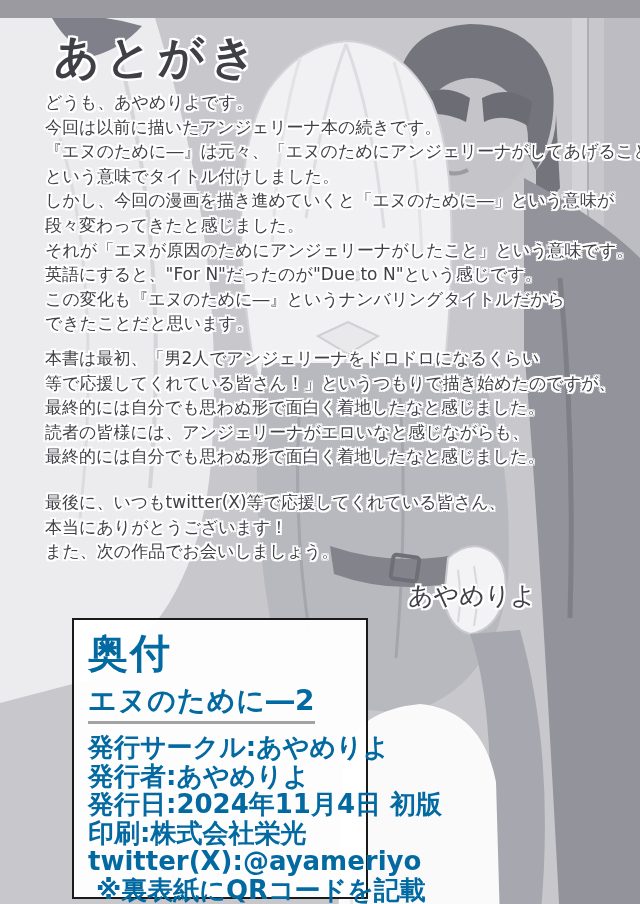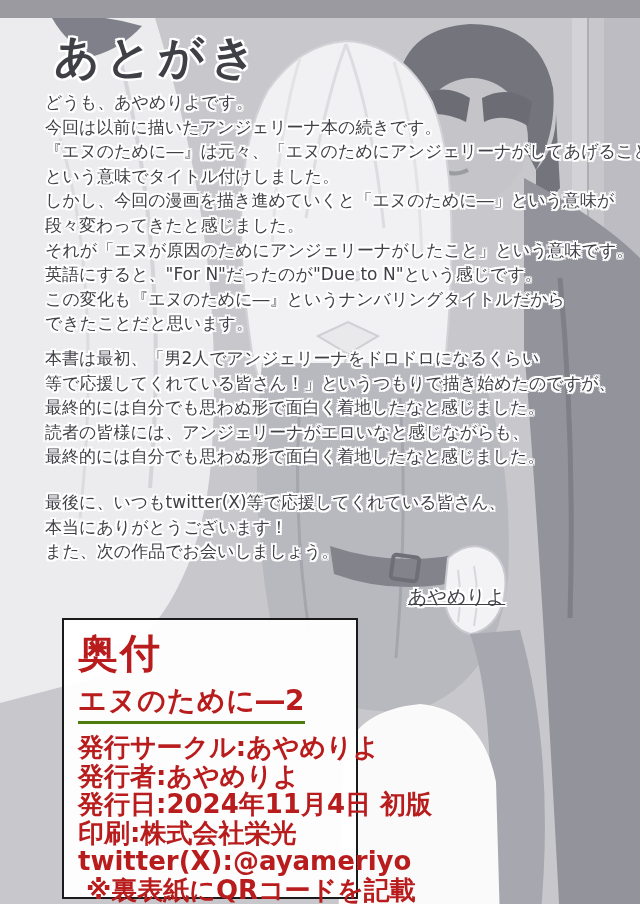--- a/index.html
+++ b/index.html
@@ -27,39 +27,39 @@
   #title{
     left:54px;top:12px;
     font-size:45px;
     font-weight:bold;
     letter-spacing:6px;
     line-height:1.2;
   }
   #para1{left:45px;top:72px;}
   #para2{left:45px;top:328px;}
   #para3{left:45px;top:472px;}
-  #signature{left:408px;top:566px;font-size:19px;text-decoration:underline;}
+  #signature{left:408px;top:566px;font-size:25px;}
   #colophon{
     position:absolute;z-index:3;
-    left:62px;top:600px;
+    left:72px;top:600px;
     width:264px;height:257px;
     background:rgba(255,255,255,0.97);
     border:2px solid #1a1a1a;
     padding:10px 14px;
-    color:#b91c1c;
+    color:#0369a1;
   }
   #colophon-heading{
     font-size:40px;font-weight:bold;line-height:1.15;
     letter-spacing:2px;
   }
   #colophon-title{
     display:inline-block;
     margin-top:6px;
     font-size:28px;font-weight:bold;
-    border-bottom:3px solid #4d7c0f;
+    border-bottom:3px solid #a3a3a3;
     padding-bottom:1px;
     letter-spacing:1px;
   }
   .colophon-entry{
     font-size:26px;font-weight:bold;
     line-height:28.5px;
     margin-top:0;
     white-space:nowrap;
   }
   .colophon-entry.first{margin-top:9px;}

